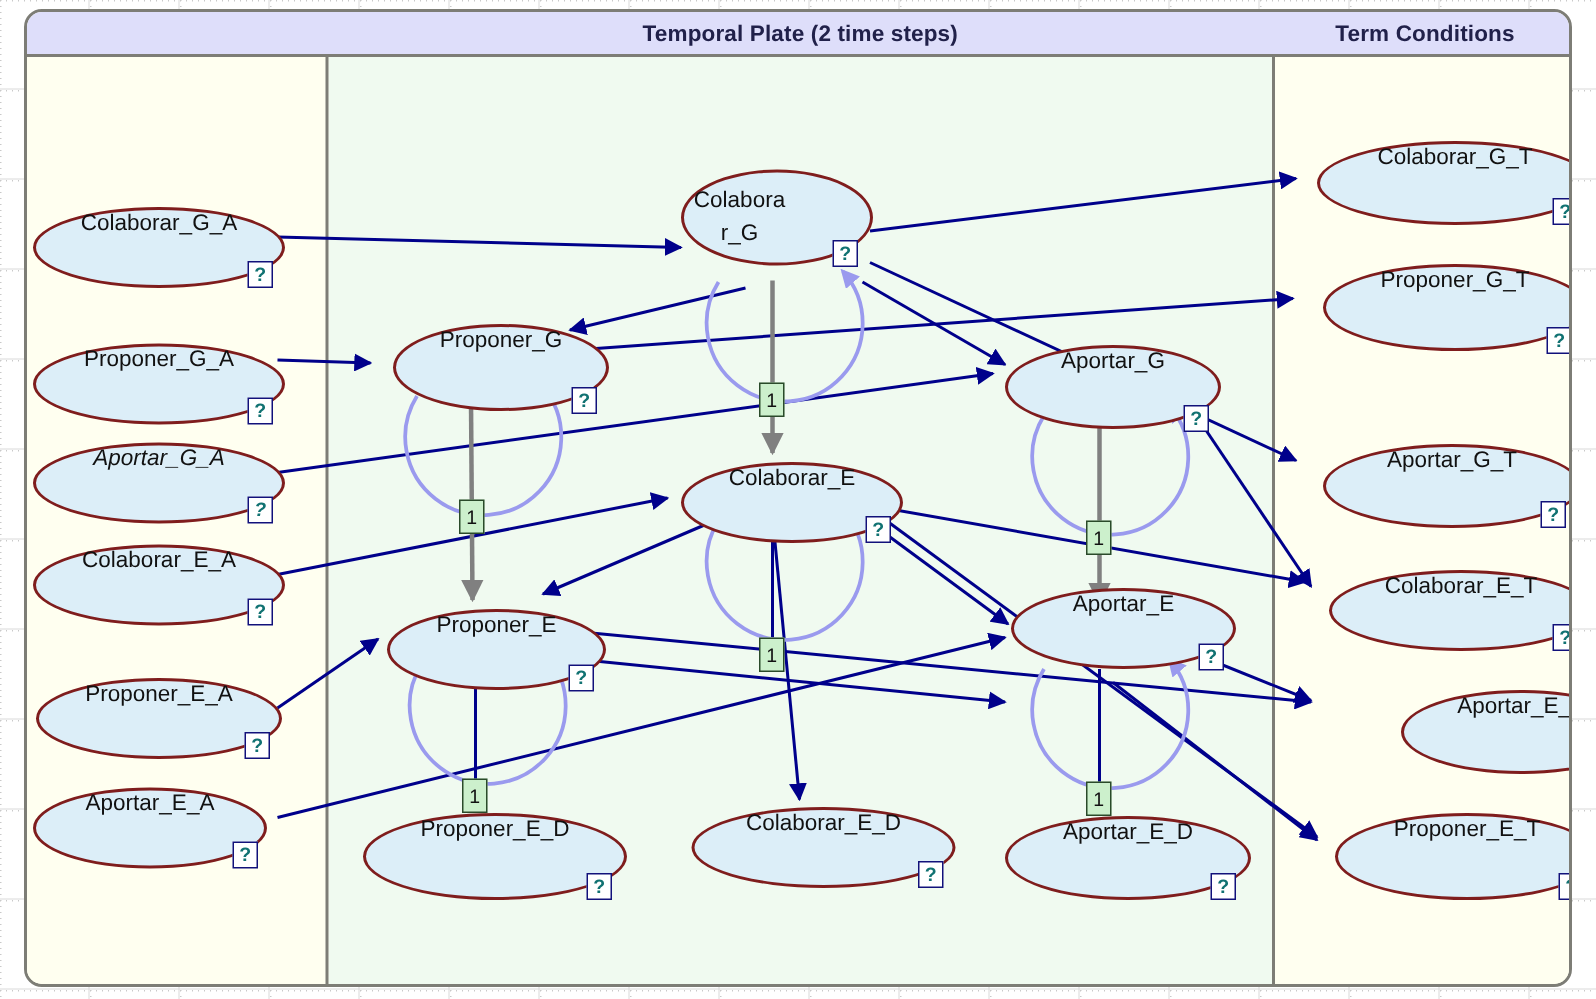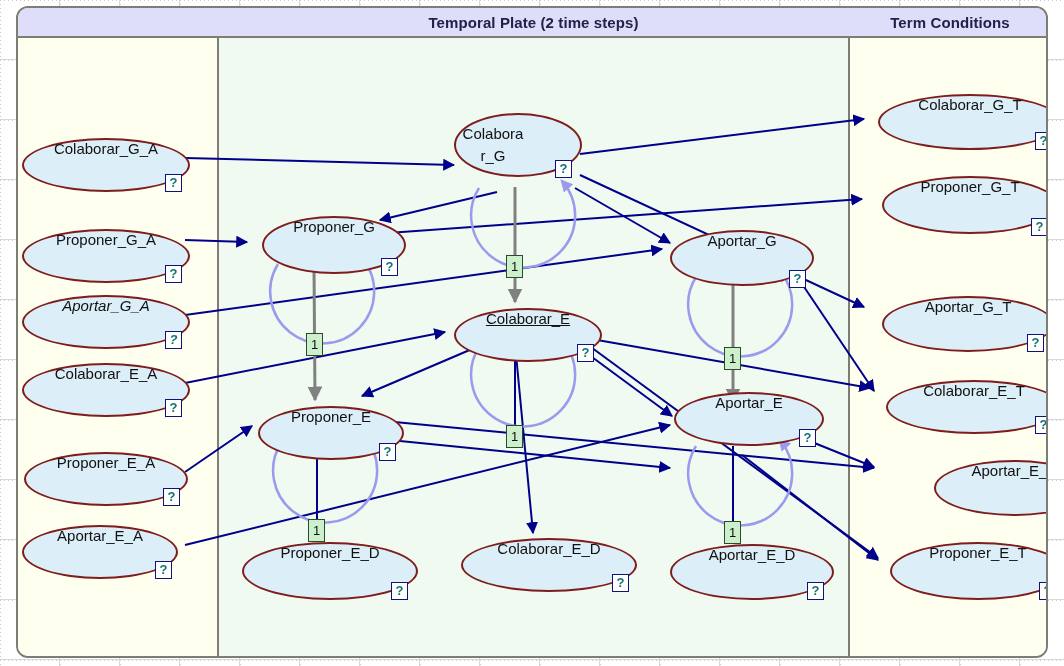--- a/index.html
+++ b/index.html
@@ -278,21 +278,21 @@
       <span class="qbadge" style="right:6px; bottom:-4px;">?</span>
     </div>
     <div class="onebox" style="left:288px; top:325px;">1</div>
 
     <div class="node" style="left:652px; top:222px; width:144px; height:56px;">
       <span class="node-label">Aportar_G</span>
       <span class="qbadge" style="right:6px; bottom:-4px;">?</span>
     </div>
     <div class="onebox" style="left:706px; top:339px;">1</div>
 
-    <div class="node" style="left:436px; top:300px; width:148px; height:54px;text-decoration:underline;">
+    <div class="node" style="left:436px; top:300px; width:148px; height:54px;">
       <span class="node-label">Colaborar_E</span>
       <span class="qbadge" style="right:6px; bottom:-2px;">?</span>
     </div>
     <div class="onebox" style="left:488px; top:417px;">1</div>
 
     <div class="node" style="left:240px; top:398px; width:146px; height:54px;">
       <span class="node-label">Proponer_E</span>
       <span class="qbadge" style="right:6px; bottom:-3px;">?</span>
     </div>
     <div class="onebox" style="left:290px; top:511px;">1</div>

